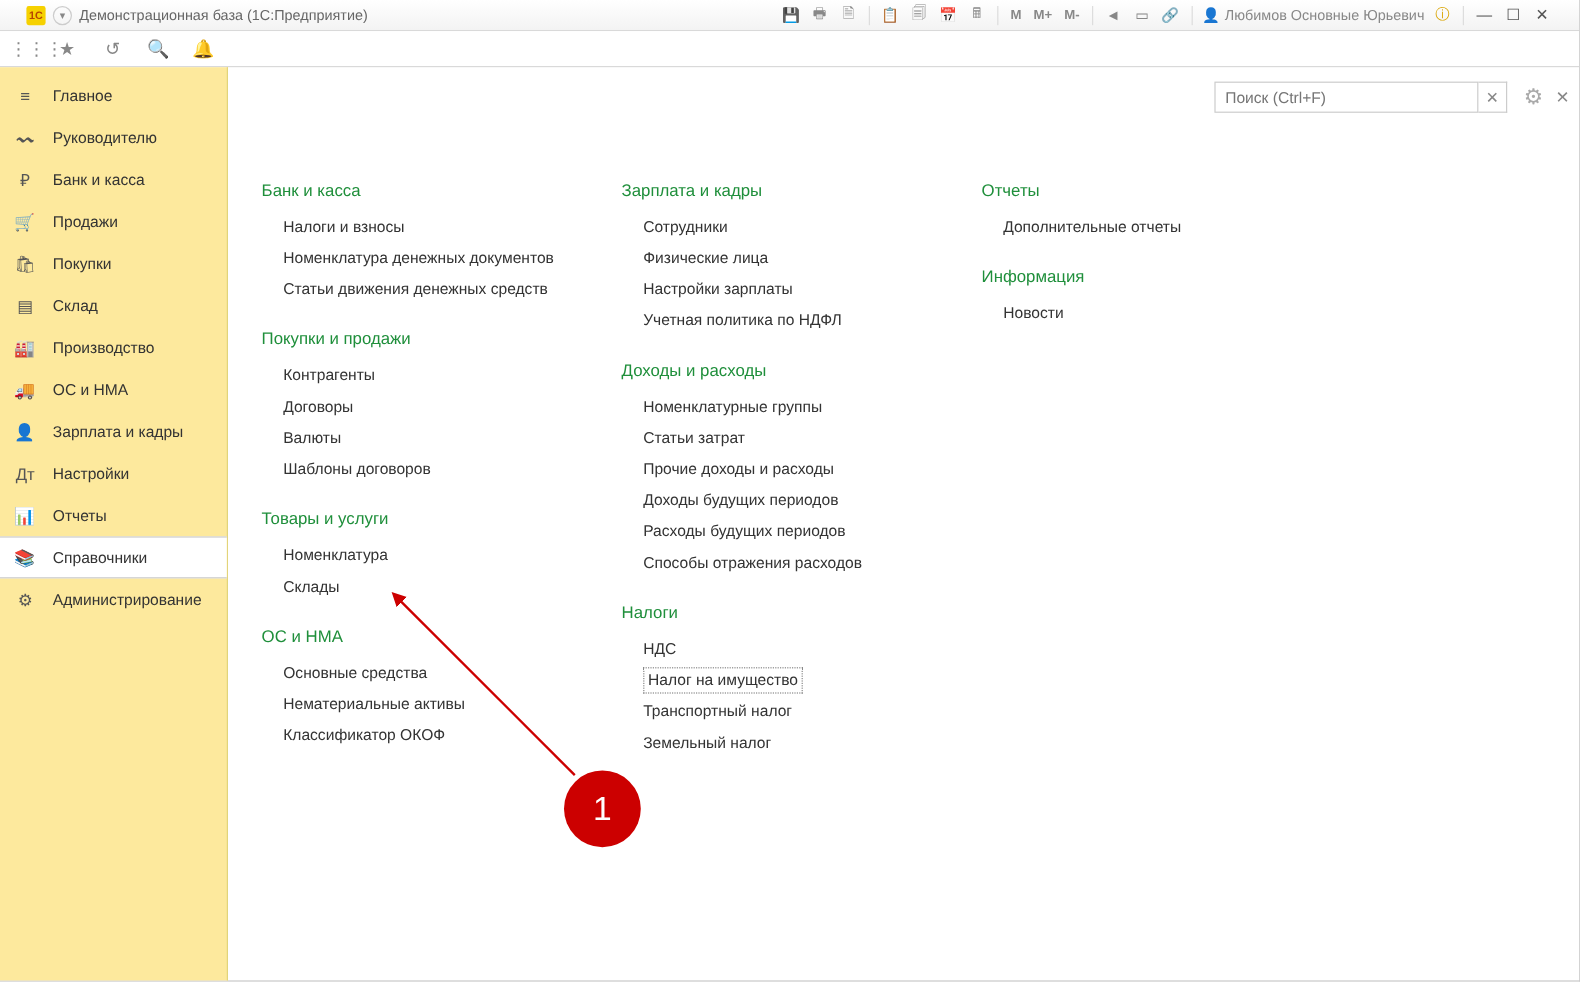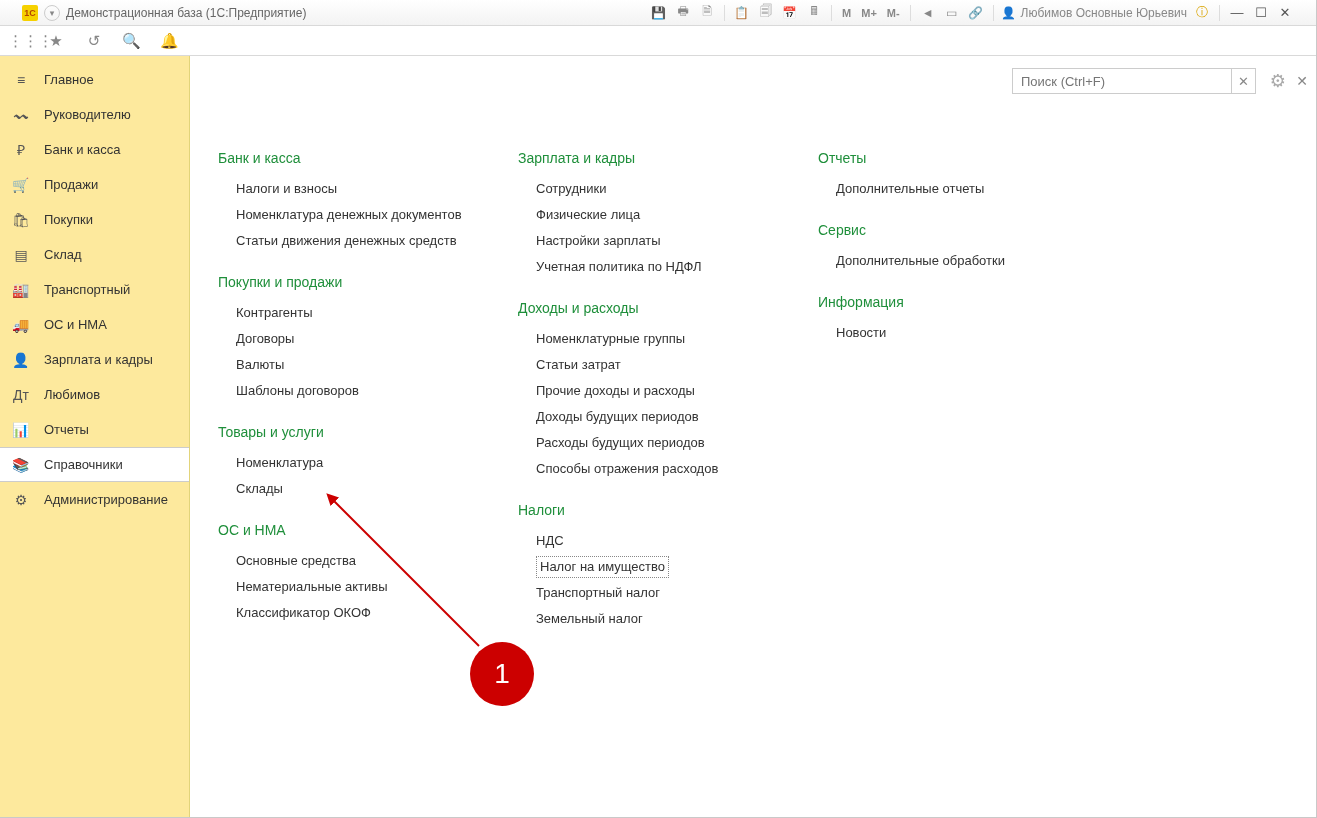--- a/index.html
+++ b/index.html
@@ -211,33 +211,33 @@
       <div class="item">
         <span class="sicon">🛍</span>
         <span>Покупки</span>
       </div>
       <div class="item">
         <span class="sicon">▤</span>
         <span>Склад</span>
       </div>
       <div class="item">
         <span class="sicon">🏭</span>
-        <span>Транспортный</span>
+        <span>Производство</span>
       </div>
       <div class="item">
         <span class="sicon">🚚</span>
         <span>ОС и НМА</span>
       </div>
       <div class="item">
         <span class="sicon">👤</span>
         <span>Зарплата и кадры</span>
       </div>
       <div class="item">
         <span class="sicon">Дт</span>
-        <span>Любимов</span>
+        <span>Настройки</span>
       </div>
       <div class="item">
         <span class="sicon">📊</span>
         <span>Отчеты</span>
       </div>
       <div class="item active">
         <span class="sicon">📚</span>
         <span>Справочники</span>
       </div>
       <div class="item">
@@ -313,26 +313,20 @@
           <div class="group">
             <div class="group-head">Налоги</div>
             <ul><li>НДС</li><li class="boxed">Налог на имущество</li><li>Транспортный налог</li><li>Земельный налог</li></ul>
           </div>
         </div>
         <div class="col">
           <div class="group">
             <div class="group-head">Отчеты</div>
             <ul>
               <li>Дополнительные отчеты</li>
-            </ul>
-          </div>
-          <div class="group">
-            <div class="group-head">Сервис</div>
-            <ul>
-              <li>Дополнительные обработки</li>
             </ul>
           </div>
           <div class="group">
             <div class="group-head">Информация</div>
             <ul>
               <li>Новости</li>
             </ul>
           </div>
         </div>
       </div>

